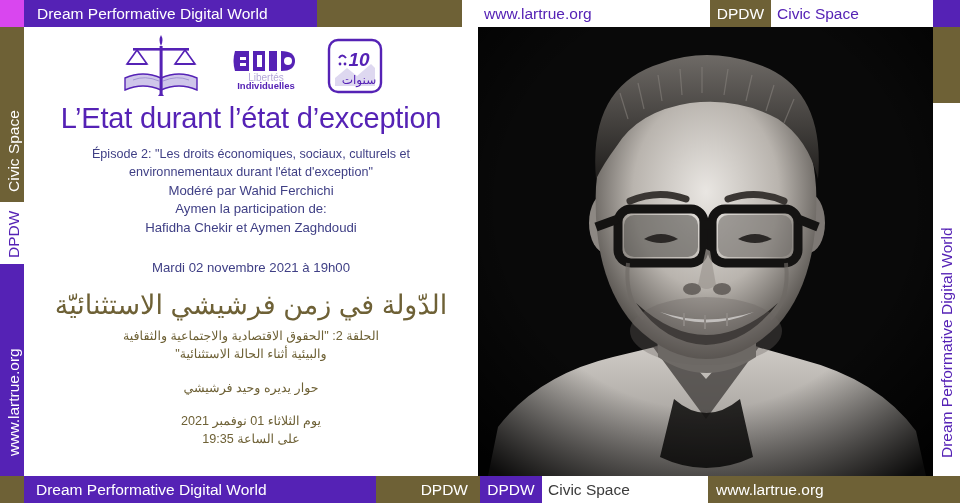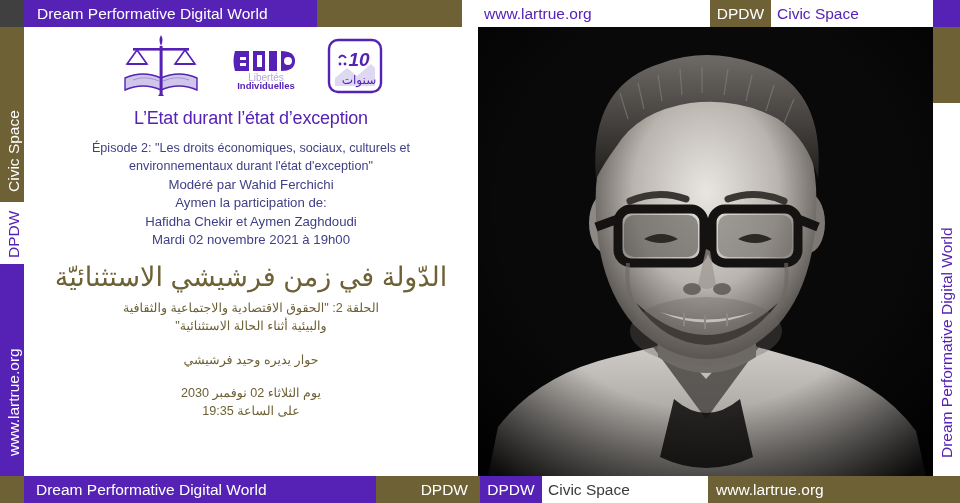--- a/index.html
+++ b/index.html
@@ -1,17 +1,17 @@
 <!DOCTYPE html>
 <html><head>
 <meta charset="utf-8">
 <style>
   html,body{margin:0;padding:0;background:#ffffff;}
   body{width:960px;height:503px;overflow:hidden;font-family:"Liberation Sans",sans-serif;}
-  #poster{position:relative;width:960px;height:503px;background:#404040;}
+  #poster{position:relative;width:960px;height:503px;background:#d946ef;}
 
   
   .bar{position:absolute;display:flex;align-items:center;box-sizing:border-box;}
   .bartxt{white-space:nowrap;font-size:15.5px;line-height:1;}
 
   
   #topbar{top:0;left:0;width:960px;height:27px;}
   #top-seg-purple{position:absolute;left:24px;top:0;width:293px;height:27px;background:#5522b5;display:flex;align-items:center;}
   #top-seg-purple .bartxt{color:#ffffff;padding-left:13px;font-size:15.5px;}
   #top-seg-olive{position:absolute;left:317px;top:0;width:145px;height:27px;background:#6e6136;}
@@ -59,24 +59,24 @@
   
   #photo{position:absolute;left:478px;top:27px;width:455px;height:449px;background:#0a0a0a;overflow:hidden;}
   #photo svg{display:block;width:455px;height:449px;}
 
   
   #content{position:absolute;left:24px;top:27px;width:454px;height:449px;background:#ffffff;text-align:center;}
 
   #logos{position:relative;height:70px;margin-top:4px;display:flex;align-items:center;justify-content:center;gap:26px;}
   .logo{display:block;}
 
-  #title-fr{margin-top:7px;font-size:18px;color:#5522b5;font-weight:normal;letter-spacing:-0.2px;}
+  #title-fr{margin-top:1px;font-size:29px;color:#5522b5;font-weight:normal;letter-spacing:-0.2px;}
   #sub-fr{margin-top:11px;font-size:12.6px;color:#3f3f85;line-height:1.42;padding:0 22px;}
   #people-fr{font-size:13.2px;color:#3f3f85;line-height:1.42;}
-  #date-fr{margin-top:0;font-size:13.2px;color:#3f3f85;}
+  #date-fr{margin-top:22px;font-size:13.2px;color:#3f3f85;}
 
   #title-ar{margin-top:14px;font-size:27px;color:#6e6136;direction:rtl;font-weight:normal;}
   #sub-ar{margin-top:6px;font-size:12.6px;color:#6e6136;direction:rtl;line-height:1.45;padding:0 70px;}
   #people-ar{margin-top:16px;font-size:12.6px;color:#6e6136;direction:rtl;line-height:1.45;}
   #date-ar{margin-top:14px;font-size:12.6px;color:#6e6136;direction:rtl;line-height:1.45;}
 </style>
 </head>
 <body>
 
 <div id="poster">
@@ -262,21 +262,21 @@
     <div id="sub-ar">
       <div>الحلقة 2: "الحقوق الاقتصادية والاجتماعية والثقافية</div>
       <div>والبيئية أثناء الحالة الاستثنائية"</div>
     </div>
 
     <div id="people-ar">
       <div>حوار يديره وحيد فرشيشي</div>
     </div>
 
     <div id="date-ar">
-      <div>يوم الثلاثاء 02 نوفمبر 2030</div>
+      <div>يوم الثلاثاء 01 نوفمبر 2021</div>
       <div>على الساعة 19:35</div>
     </div>
   </div>
 
   <div id="bottombar">
     <div id="bt-purple">
       <span class="bartxt">Dream Performative Digital World</span>
     </div>
     <div id="bt-olive1">
       <span class="bartxt">DPDW</span>

